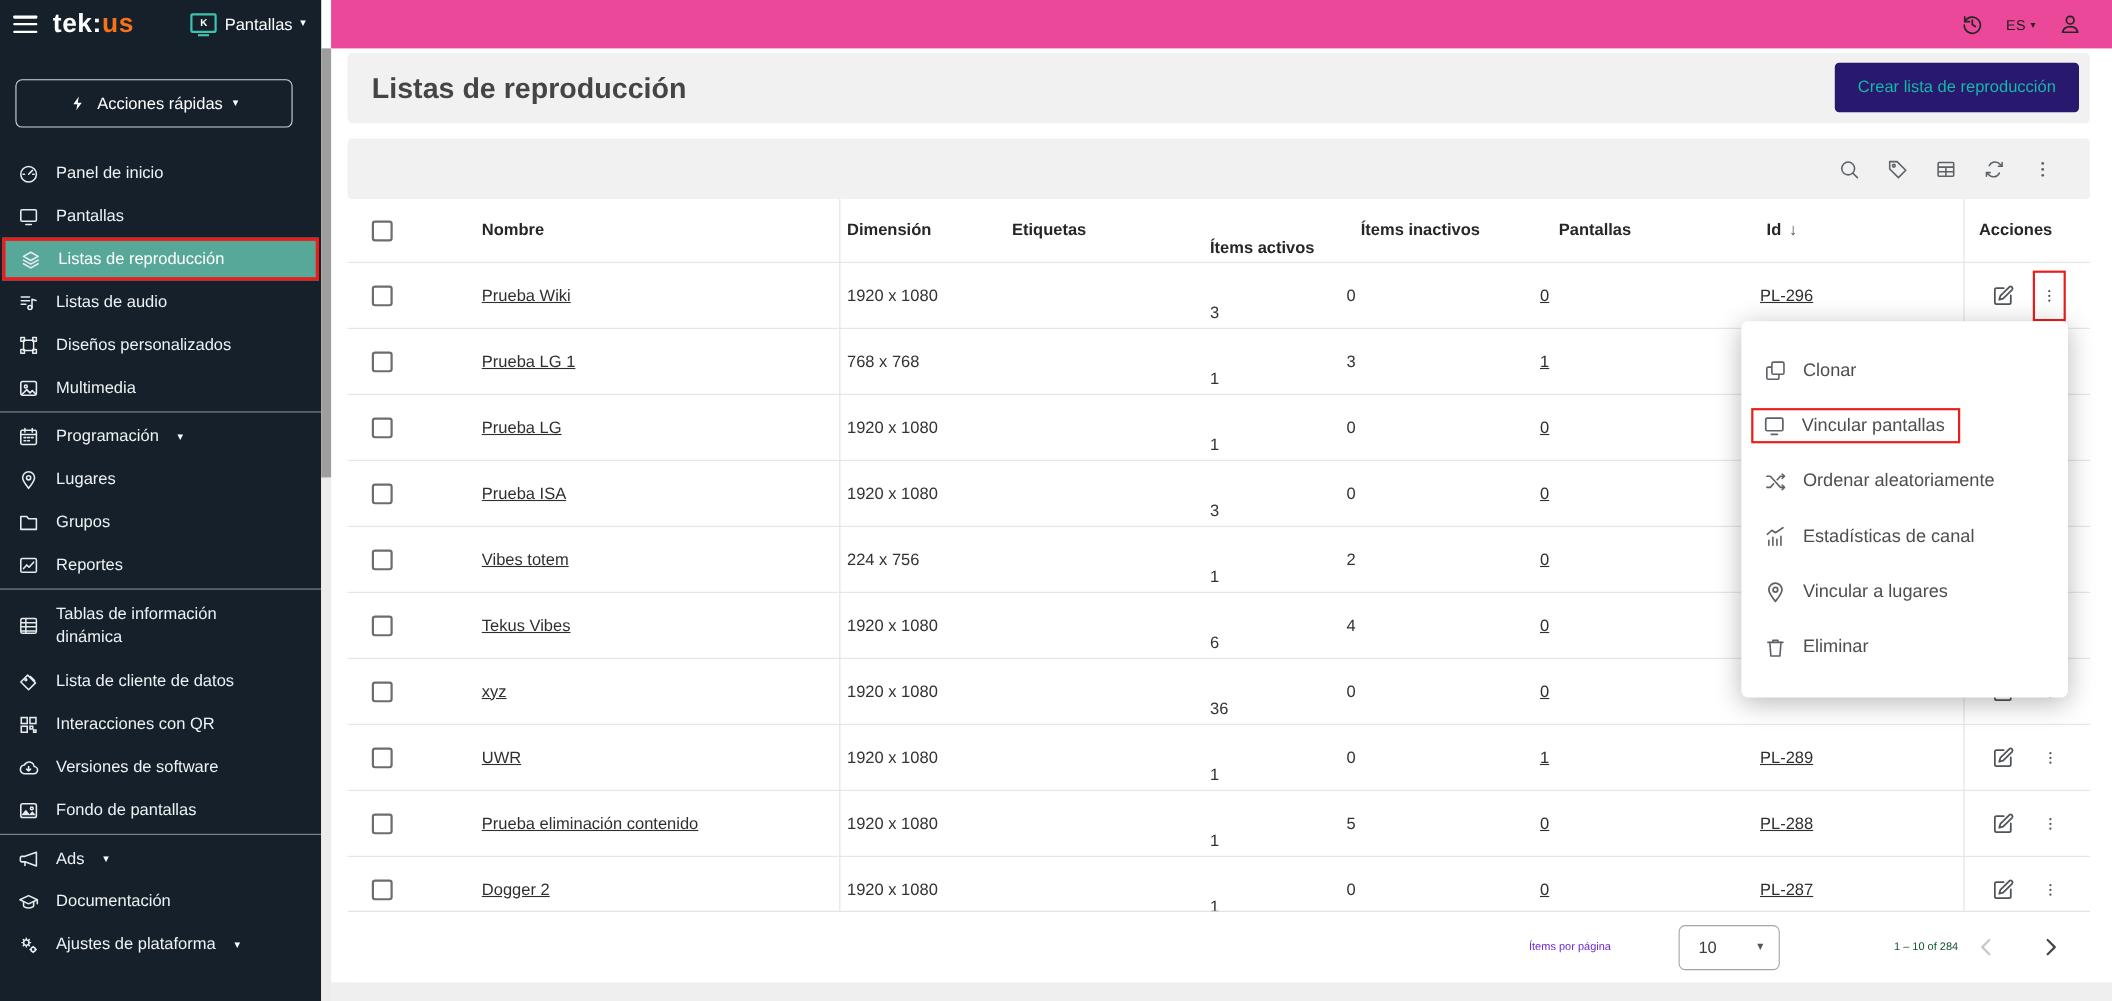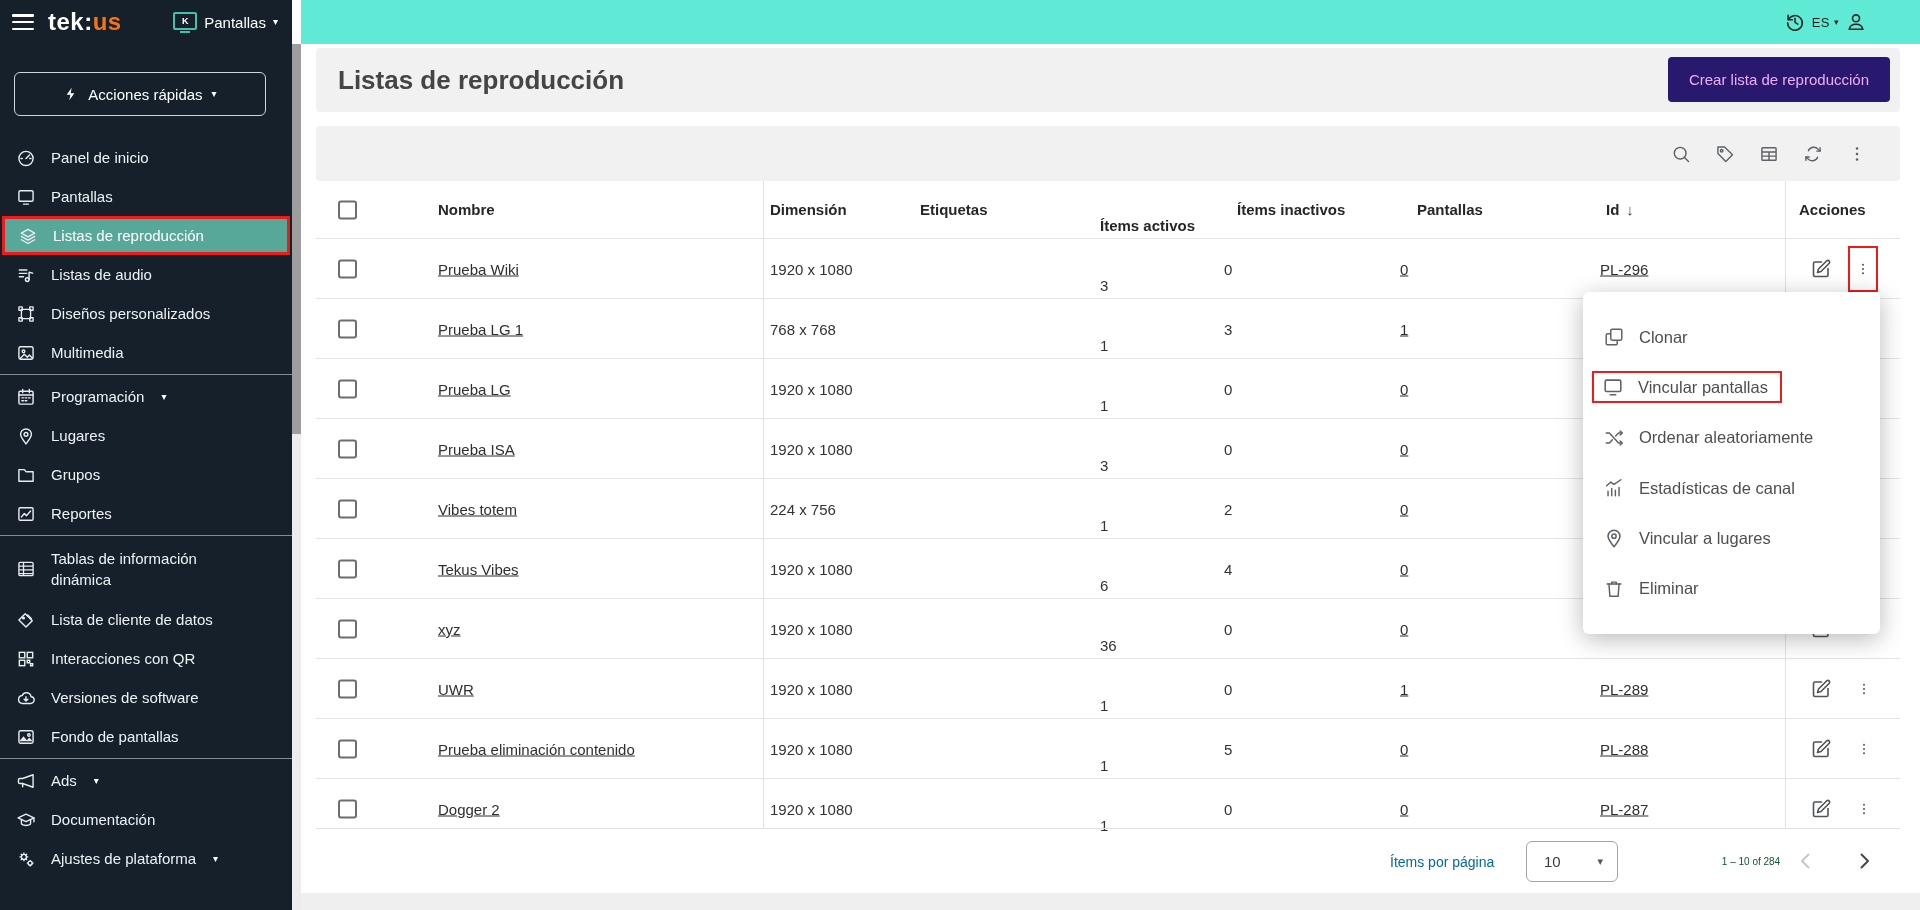--- a/index.html
+++ b/index.html
@@ -30,30 +30,30 @@
   .sb-item.twoline .sb-label{white-space:normal;line-height:1.4;max-width:205px;}
   .sb-item.selected{background:#58a89a;border:3px solid #ea1c1c;margin:0 2px;padding-left:13px;color:#fff;}
   .sb-div{border-top:1px solid #848c95;margin:2px 0;}
   .sb-caret{font-size:10px;color:#fff;margin-left:2px;}
 
   
   .sb-scroll{position:absolute;left:292px;top:44px;width:9px;height:866px;background:#ececec;z-index:6;}
   .sb-thumb{position:absolute;left:0;top:0;width:9px;height:390px;background:#9e9e9e;cursor:pointer;}
 
   
-  .topbar{position:absolute;left:301px;top:0;width:1619px;height:44px;background:#5eead4;display:flex;align-items:center;justify-content:flex-end;gap:6px;padding-right:53px;box-sizing:border-box;z-index:4;}
+  .topbar{position:absolute;left:301px;top:0;width:1619px;height:44px;background:#ec4899;display:flex;align-items:center;justify-content:flex-end;gap:20px;padding-right:27px;box-sizing:border-box;z-index:4;}
   .tb-ico{width:22px;height:22px;color:#262626;cursor:pointer;}
   .lang{display:flex;align-items:center;gap:4px;color:#1f1f1f;font-size:13px;letter-spacing:.5px;cursor:pointer;}
   .lang .caret{color:#1f1f1f;font-size:9px;}
 
   
   .footer-strip{position:absolute;left:301px;top:893px;width:1619px;height:17px;background:#efefef;}
   .hdr-panel{position:absolute;left:316px;top:48px;width:1584px;height:64px;background:#f1f1f1;border-radius:4px;}
   .page-title{position:absolute;left:22px;top:0;height:64px;display:flex;align-items:center;font-size:26px;font-weight:600;color:#454545;}
-  .create-btn{position:absolute;right:10px;top:9px;height:45px;padding:0 21px;background:#29196e;color:#f0abfc;border:none;border-radius:4px;font-size:15px;font-family:inherit;cursor:pointer;}
+  .create-btn{position:absolute;right:10px;top:9px;height:45px;padding:0 21px;background:#29196e;color:#14b8a6;border:none;border-radius:4px;font-size:15px;font-family:inherit;cursor:pointer;}
   .tool-panel{position:absolute;left:316px;top:126px;width:1584px;height:55px;background:#f1f1f1;border-radius:4px;display:flex;align-items:center;justify-content:flex-end;gap:24px;padding-right:33px;box-sizing:border-box;}
   .tool-ico{width:20px;height:20px;color:#5c6267;cursor:pointer;}
 
   
   .card{position:absolute;left:316px;top:181px;width:1584px;height:712px;background:#fff;border-radius:0 0 6px 6px;}
   .vline{position:absolute;top:0;height:647px;width:1px;background:#e2e2e2;}
   .vl1{left:447px;}  .vl2{left:1469px;}
   .thead{position:absolute;left:0;top:0;width:100%;height:57px;}
   .th{position:absolute;top:0;height:57px;display:flex;align-items:center;font-size:15px;font-weight:600;color:#262626;}
   .cb{position:absolute;left:22px;top:50%;transform:translateY(-50%);width:19px;height:19px;border:2px solid #6d6d6d;border-radius:3px;background:#fff;cursor:pointer;box-sizing:border-box;}
@@ -66,21 +66,21 @@
   .cell{position:absolute;top:50%;transform:translateY(-50%);font-size:15px;color:#333;white-space:nowrap;}
   a.cell{color:#2f2f2f;text-decoration:underline;cursor:pointer;}
   .act{position:absolute;top:50%;transform:translateY(-50%);width:24px;height:24px;color:#4f5458;cursor:pointer;}
   .act.edit{left:1493px;}
   .act.kebab{left:1540px;width:16px;height:24px;}
   .act.kebab.hl{left:1532px;width:30px;height:46px;border:2px solid #ea1c1c;box-sizing:border-box;display:flex;align-items:center;justify-content:center;}
   .act.kebab.hl .inner{width:16px;height:24px;}
 
   
   .pager{position:absolute;left:0;top:647px;width:100%;height:65px;border-top:1px solid #e0e0e0;box-sizing:border-box;}
-  .pg-label{position:absolute;left:1074px;top:0;height:65px;display:flex;align-items:center;font-size:14px;color:#0369a1;}
+  .pg-label{position:absolute;left:1074px;top:0;height:65px;display:flex;align-items:center;font-size:10px;color:#6d28d9;}
   .pg-select{position:absolute;left:1210px;top:12px;width:92px;height:41px;box-sizing:border-box;border:1px solid #a5a5a5;border-radius:6px;background:#fff;display:flex;align-items:center;padding:0 14px 0 17px;cursor:pointer;gap:32px;}
   .pg-select .val{font-size:15px;color:#3c3c3c;}
   .pg-select .caret{margin-left:auto;color:#555;font-size:11px;}
   .pg-range{position:absolute;left:1360px;top:0;width:150px;height:65px;display:flex;align-items:center;justify-content:center;font-size:10px;color:#14532d;}
   .pg-prev,.pg-next{position:absolute;top:50%;transform:translateY(-50%);width:24px;height:24px;}
   .pg-prev{left:1478px;color:#c7c7c7;cursor:default;}
   .pg-next{left:1536px;color:#474747;cursor:pointer;}
 
   
   .menu{position:absolute;left:1583px;top:292px;width:297px;height:342px;background:#fff;border-radius:6px;box-shadow:0 5px 24px rgba(0,0,0,.28);z-index:20;padding:20px 0;box-sizing:border-box;display:flex;flex-direction:column;}

